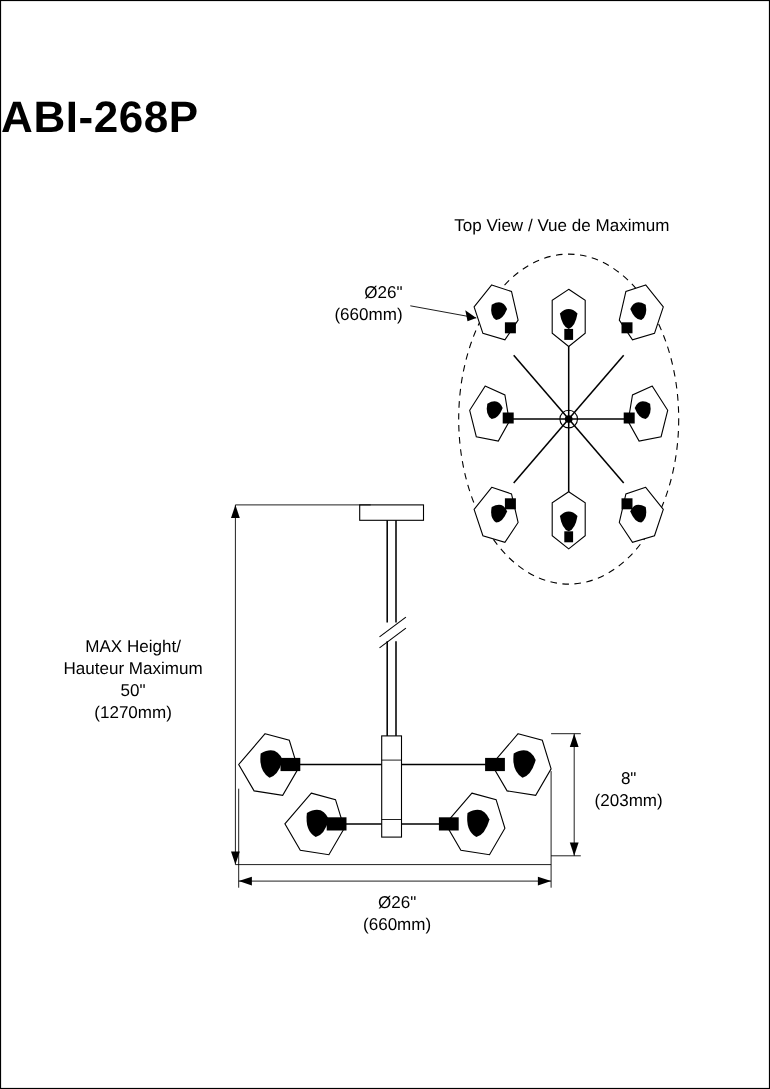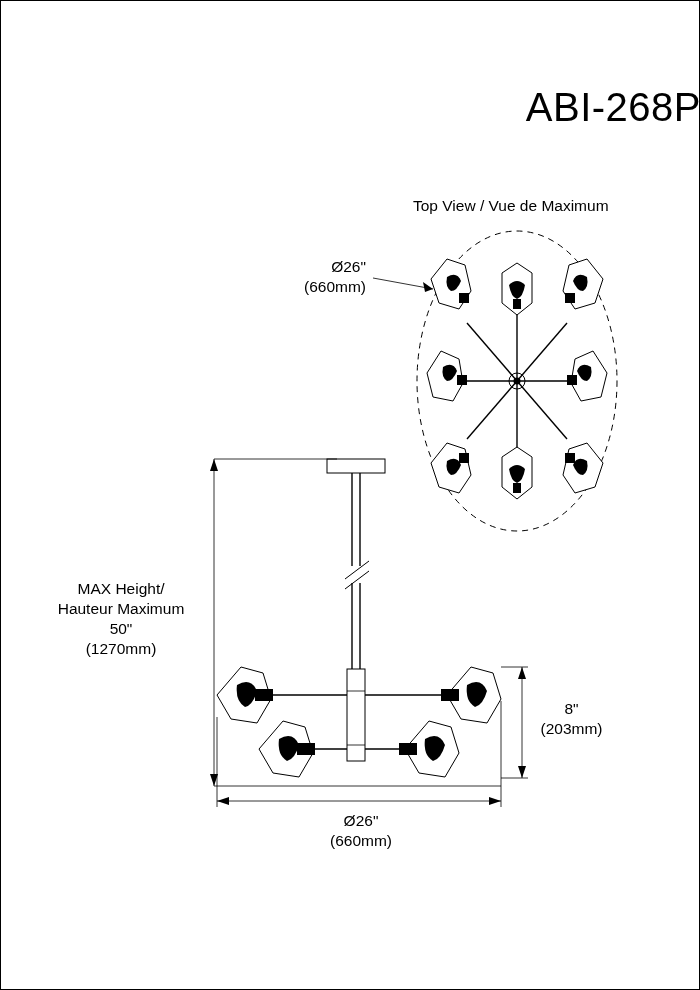--- a/index.html
+++ b/index.html
@@ -21,23 +21,23 @@
     width: 700px;
     height: 990px;
     box-sizing: border-box;
     border: 1px solid #000;
   }
   .title {
     position: absolute;
     left: 0;
     top: 84px;
     width: 700px;
-    text-align: right;
+    text-align: left;
     font-size: 40px;
-    font-weight: normal;
+    font-weight: bold;
     letter-spacing: 0.5px;
   }
   .label {
     position: absolute;
     font-size: 15.5px;
     line-height: 20px;
     white-space: pre;
   }
   .label.center { text-align: center; }
   .label.right  { text-align: right; }

